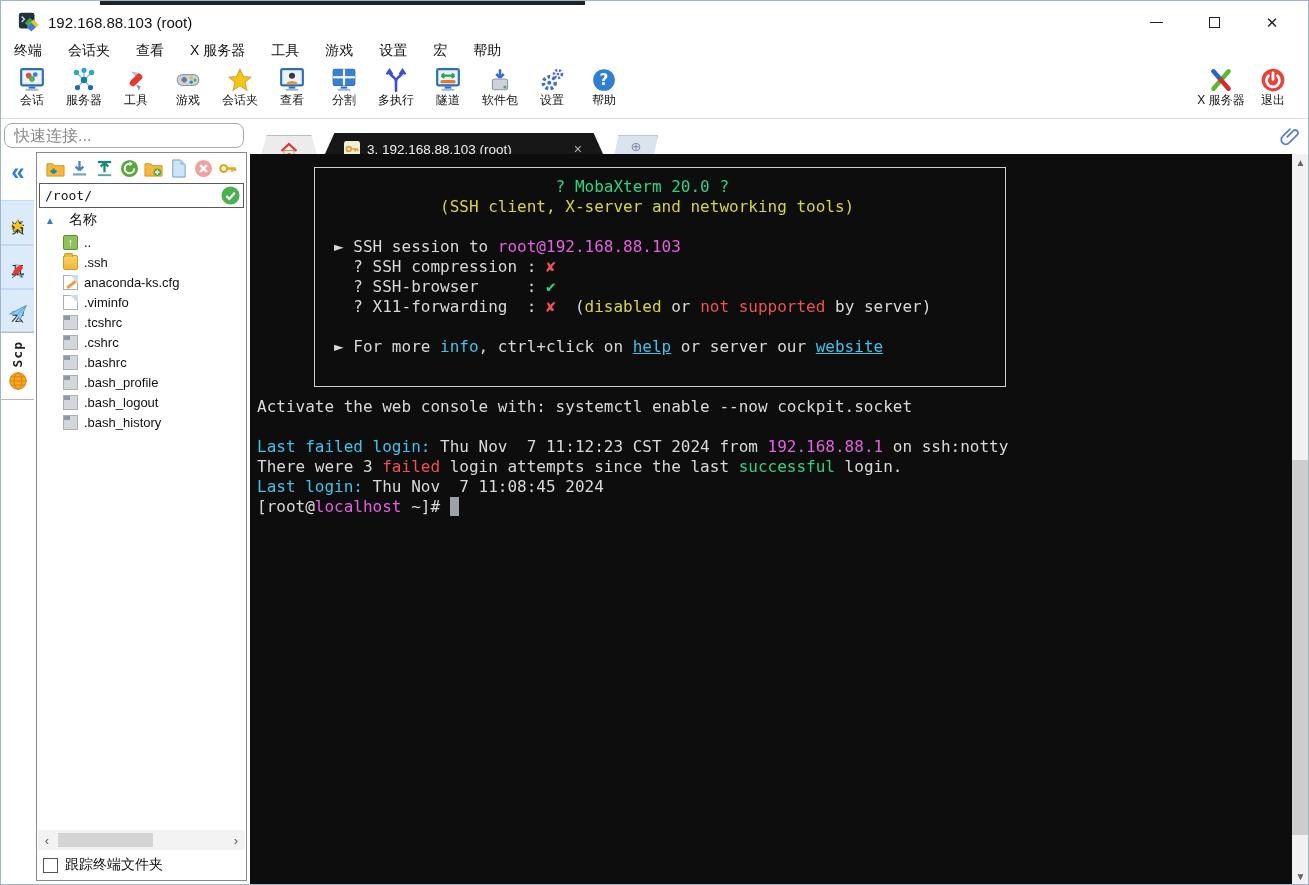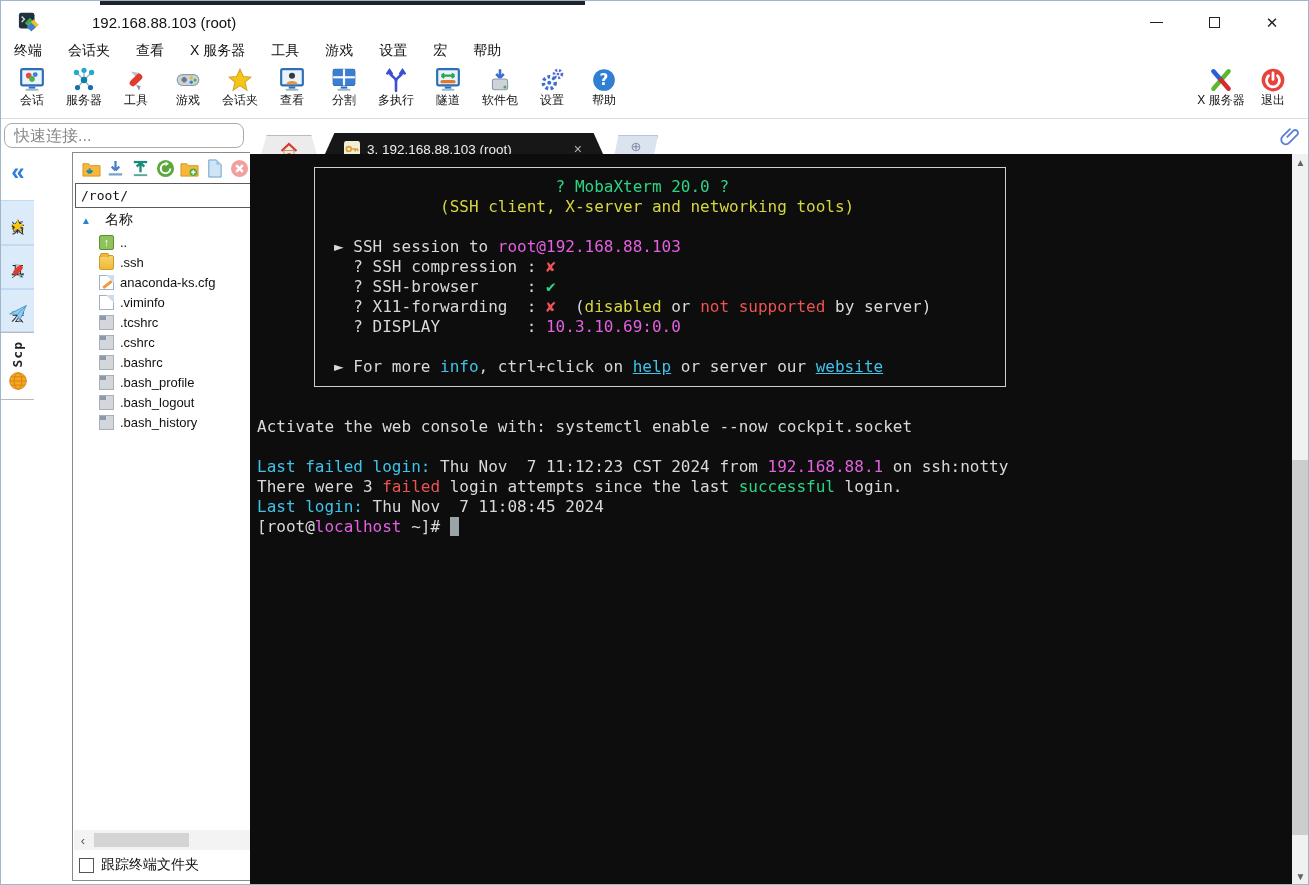--- a/index.html
+++ b/index.html
@@ -6,21 +6,21 @@
   html,body { width:1309px; height:885px; overflow:hidden; }
   body { font-family:"Liberation Sans","DejaVu Sans",sans-serif; background:#fff; position:relative; font-size:13px; color:#1a1a1a; }
 
   
   .bg-strip { position:absolute; left:100px; top:0; width:485px; height:5px; background:#20242a; }
 
   
   .frame { position:absolute; inset:0; border:1px solid #9fb6cc; pointer-events:none; z-index:50; }
 
   
-  .titlebar { position:absolute; left:0; top:5px; width:100%; height:34px; background:#fff; display:flex; align-items:center; padding-left:18px;gap:44px; }
+  .titlebar { position:absolute; left:0; top:5px; width:100%; height:34px; background:#fff; display:flex; align-items:center; padding-left:18px; }
   .titlebar .app-icon { width:22px; height:22px; margin-right:8px; }
   .titlebar .title { font-size:15px; color:#111; }
   .win-controls { position:absolute; right:8px; top:0; height:34px; display:flex; }
   .win-btn { width:58px; height:34px; display:flex; align-items:center; justify-content:center; color:#222; }
   .win-btn .min-glyph { width:13px; height:1px; background:#222; display:block; }
   .win-btn .max-glyph { width:11px; height:11px; border:1px solid #222; display:block; }
   .win-btn .close-glyph { font-size:15px; line-height:1; }
 
   
   .menubar { position:absolute; left:0; top:39px; width:100%; height:24px; background:#fff; display:flex; align-items:center; padding-left:14px; gap:26px;text-align:right; }
@@ -42,21 +42,21 @@
   .side-strip { position:absolute; left:0; top:32px; width:36px; bottom:0; background:#fff; }
   .collapse-btn { width:36px; height:40px; display:flex; align-items:center; justify-content:center; color:#2f7fd4; font-size:24px; font-weight:bold; }
   .vtabs { position:absolute; left:0; top:48px; width:34px; }
   .vtab { width:34px; border:1px solid #c3daf0; border-right:none; background:#dcebf9; display:flex; flex-direction:column; align-items:center; justify-content:center; gap:4px; padding:8px 0; }
   .vtab.active { background:#fff; border-color:#b9b9b9; }
   .vtab-label { writing-mode:vertical-rl; font-size:13px; color:#222; letter-spacing:1px; }
   .vtab.active .vtab-label { transform:rotate(180deg); font-weight:bold; font-family:"DejaVu Sans Mono",monospace; }
   .vtab svg, .vtab .glyph-icon { width:20px; height:20px; }
   .glyph-icon { font-size:18px; line-height:20px; text-align:center; }
 
-  .filepanel { position:absolute; left:36px; top:32px; width:211px; bottom:4px; background:#fff; border:1px solid #8a8a8a; display:flex; flex-direction:column;margin-left:36px; }
+  .filepanel { position:absolute; left:36px; top:32px; width:211px; bottom:4px; background:#fff; border:1px solid #8a8a8a; display:flex; flex-direction:column; }
   .fp-tools { height:30px; display:flex; align-items:center; justify-content:space-around; padding:0 6px; }
   .fp-tools svg { width:19px; height:19px; }
   .fp-path-row { margin:0 2px; border:1px solid #5a5a5a; height:25px; display:flex; align-items:center; position:relative; }
   .fp-path { flex:1; border:none; outline:none; font-family:"DejaVu Sans Mono",monospace; font-size:13px; padding-left:5px; color:#111; }
   .fp-go { width:19px; height:19px; margin-right:3px; }
   .fp-header { display:flex; align-items:center; height:24px; padding-left:8px; gap:14px; font-size:14px; color:#111; }
   .sort-arrow { color:#2f7fd4; font-size:10px; }
   .fp-list { flex:1; overflow:hidden; }
   .file-row { display:flex; align-items:center; height:20px; padding-left:26px; gap:6px; font-size:13px; color:#111; }
   .file-row .fi { width:15px; height:15px; flex:none; }
@@ -457,21 +457,20 @@
   <div class="term">
     <div class="banner-box"></div>
     <div class="term-text">
         <div><span class="t-green">                               ? MobaXterm 20.0 ?</span></div>
         <div><span class="t-yellow">                   (SSH client, X-server and networking tools)</span></div>
         <div>&nbsp;</div>
         <div><span class="t-fg">        ► SSH session to </span><span class="t-magenta">root@192.168.88.103</span></div>
         <div><span class="t-fg">          ? SSH compression : </span><span class="t-red">✘</span></div>
         <div><span class="t-fg">          ? SSH-browser     : </span><span class="t-green">✔</span></div>
         <div><span class="t-fg">          ? X11-forwarding  : </span><span class="t-red">✘</span><span class="t-fg">  (</span><span class="t-yellow">disabled</span><span class="t-fg"> or </span><span class="t-red">not supported</span><span class="t-fg"> by server)</span></div>
-        <div><span class="t-fg">          ? DISPLAY         : </span><span class="t-magenta">10.3.10.69:0.0</span></div>
         <div>&nbsp;</div>
         <div><span class="t-fg">        ► For more </span><span class="t-cyan">info</span><span class="t-fg">, ctrl+click on </span><span class="t-link">help</span><span class="t-fg"> or server our </span><span class="t-link">website</span></div>
         <div>&nbsp;</div>
         <div>&nbsp;</div>
         <div><span class="t-fg">Activate the web console with: systemctl enable --now cockpit.socket</span></div>
         <div>&nbsp;</div>
         <div><span class="t-cyan">Last failed login:</span><span class="t-fg"> Thu Nov  7 11:12:23 CST 2024 from </span><span class="t-magenta">192.168.88.1</span><span class="t-fg"> on ssh:notty</span></div>
         <div><span class="t-fg">There were 3 </span><span class="t-red">failed</span><span class="t-fg"> login attempts since the last </span><span class="t-green">successful</span><span class="t-fg"> login.</span></div>
         <div><span class="t-cyan">Last login:</span><span class="t-fg"> Thu Nov  7 11:08:45 2024</span></div>
         <div><span class="t-fg">[root@</span><span class="t-magenta">localhost</span><span class="t-fg"> ~]# </span><span class="t-cursor"> </span></div>

